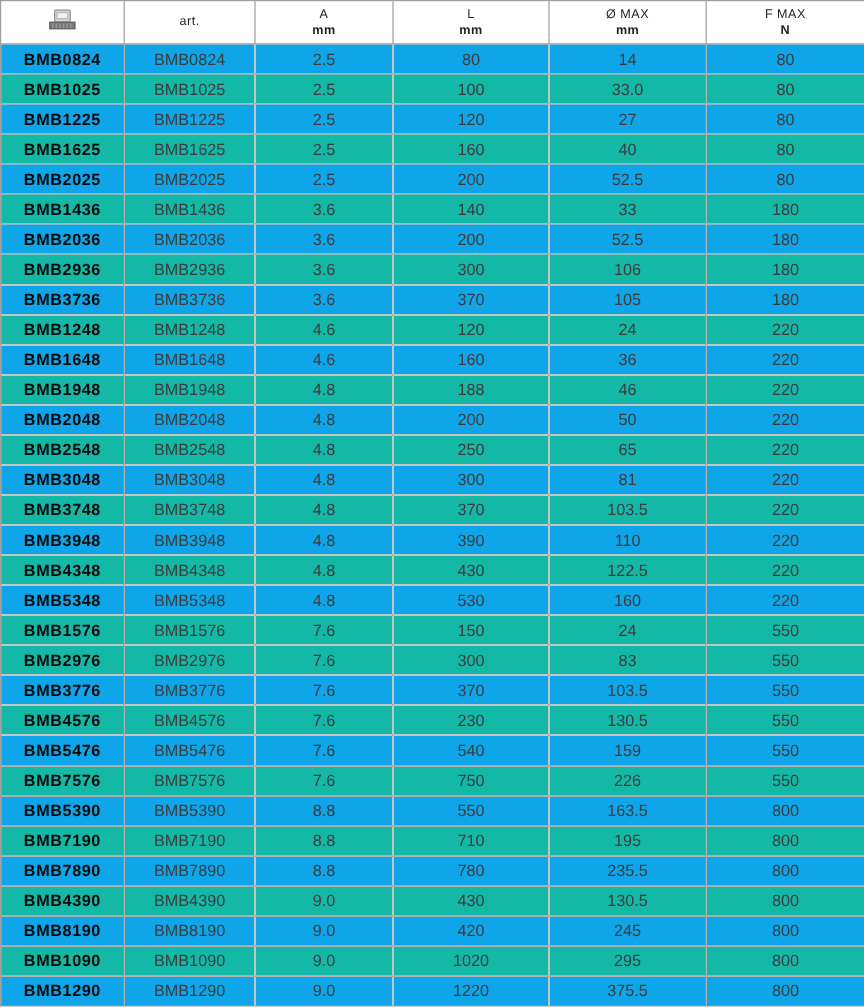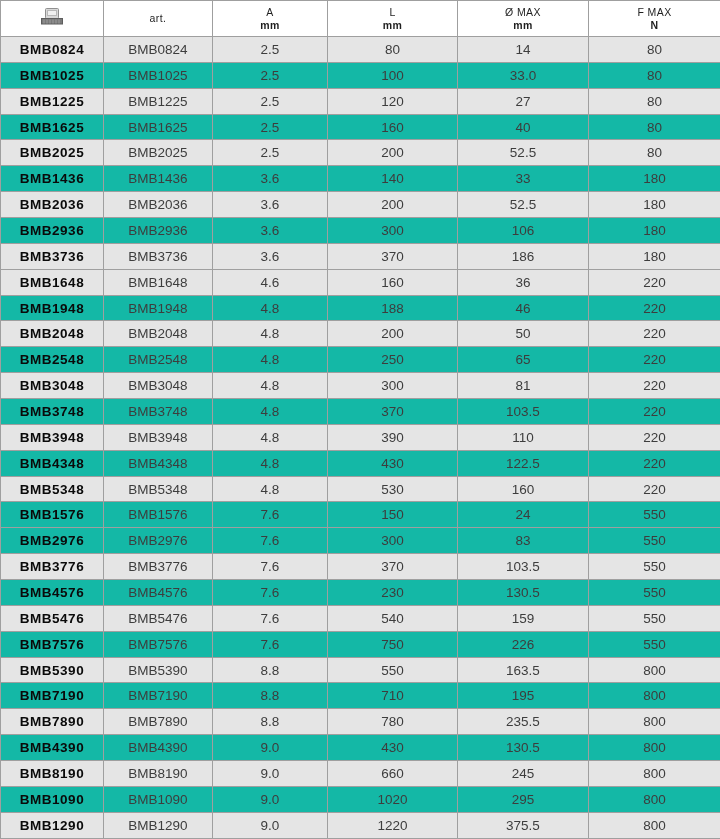--- a/index.html
+++ b/index.html
@@ -24,21 +24,21 @@
   table.spec-table td {
     border: 1px solid #9f9f9f;
     text-align: center;
     vertical-align: middle;
     padding: 0;
     overflow: hidden;
     white-space: nowrap;
   }
   thead tr { height: 36px; background: #ffffff; }
   tbody tr { height: 23.6px; }
-  tbody tr.odd  { background: #e5e5e5; }
+  tbody tr.odd  { background: #0ea5e9; }
   tbody tr.even { background: #14b8a6; }
   .h-main {
     font-size: 10.5px;
     font-weight: normal;
     color: #1f1f1f;
     line-height: 13px;
     letter-spacing: 0.4px;
   }
   .h-sub {
     font-size: 10.5px;
@@ -178,22 +178,30 @@
           <td>3.6</td>
           <td>300</td>
           <td>106</td>
           <td>180</td>
         </tr>
         <tr class="odd">
           <td class="first-col">BMB3736</td>
           <td>BMB3736</td>
           <td>3.6</td>
           <td>370</td>
-          <td>186</td>
+          <td>105</td>
           <td>180</td>
+        </tr>
+        <tr class="even">
+          <td class="first-col">BMB1248</td>
+          <td>BMB1248</td>
+          <td>4.6</td>
+          <td>120</td>
+          <td>24</td>
+          <td>220</td>
         </tr>
         <tr class="odd">
           <td class="first-col">BMB1648</td>
           <td>BMB1648</td>
           <td>4.6</td>
           <td>160</td>
           <td>36</td>
           <td>220</td>
         </tr>
         <tr class="even">
@@ -337,21 +345,21 @@
           <td>BMB4390</td>
           <td>9.0</td>
           <td>430</td>
           <td>130.5</td>
           <td>800</td>
         </tr>
         <tr class="odd">
           <td class="first-col">BMB8190</td>
           <td>BMB8190</td>
           <td>9.0</td>
-          <td>660</td>
+          <td>420</td>
           <td>245</td>
           <td>800</td>
         </tr>
         <tr class="even">
           <td class="first-col">BMB1090</td>
           <td>BMB1090</td>
           <td>9.0</td>
           <td>1020</td>
           <td>295</td>
           <td>800</td>

